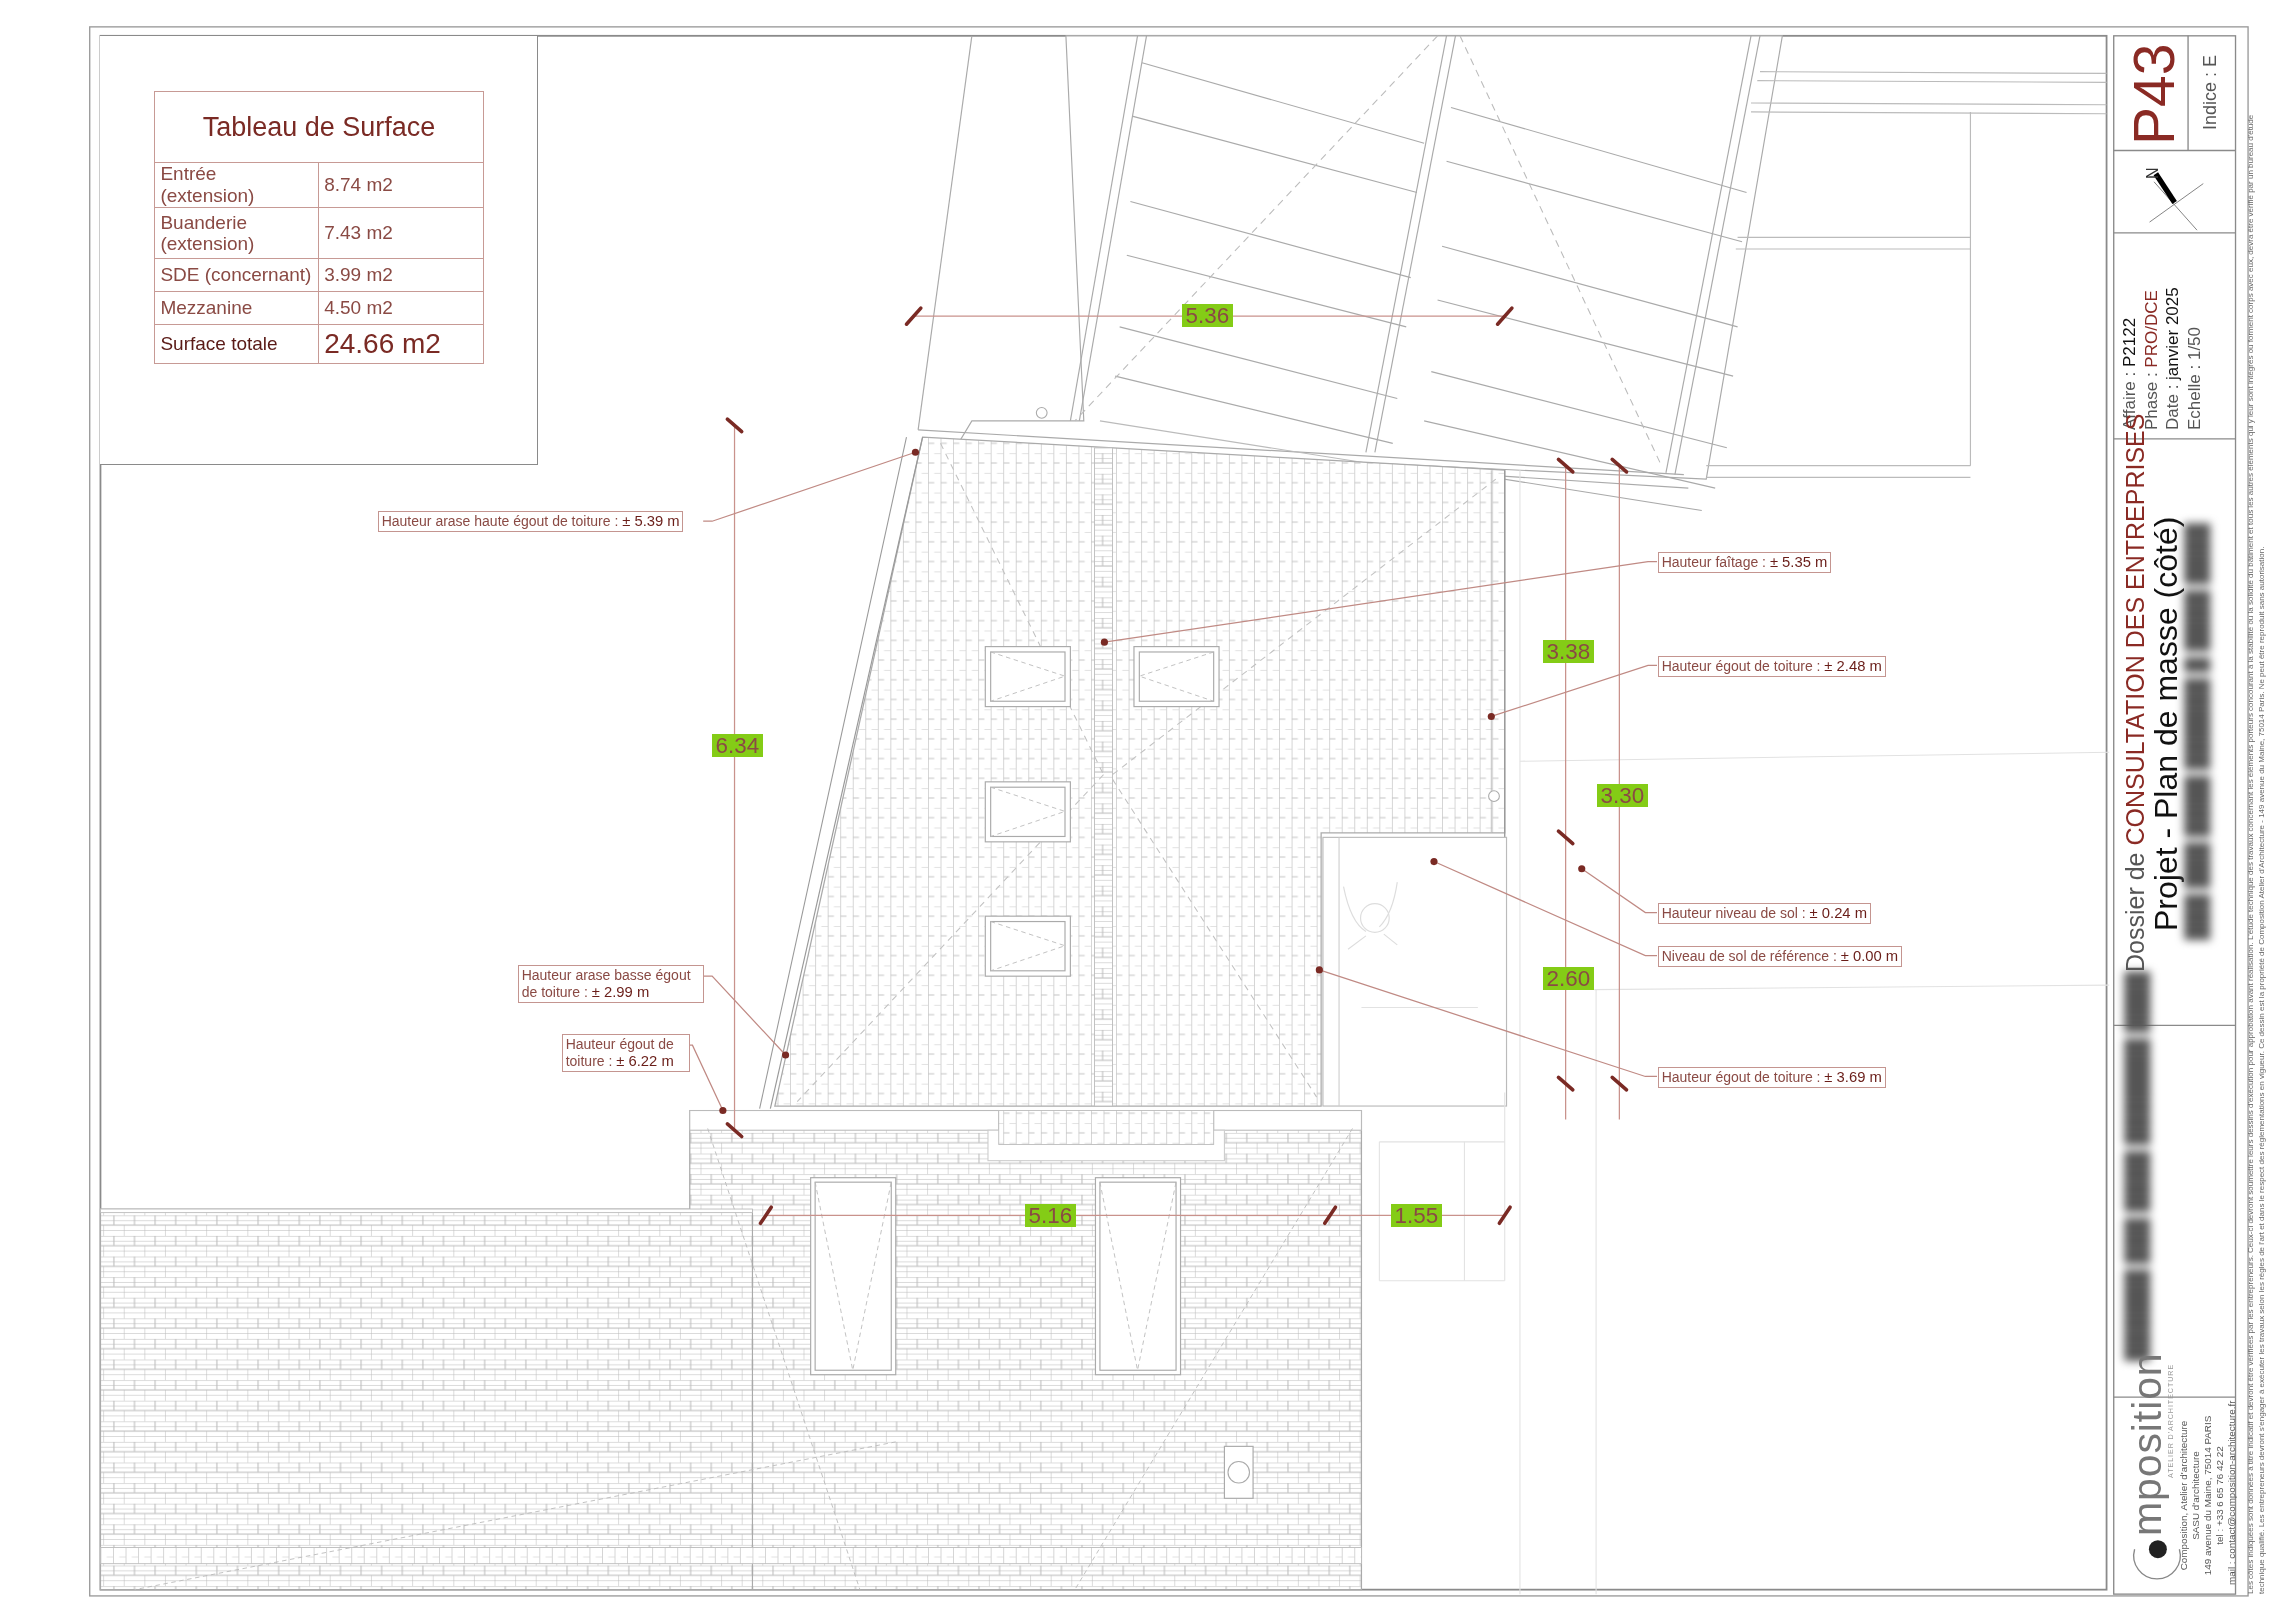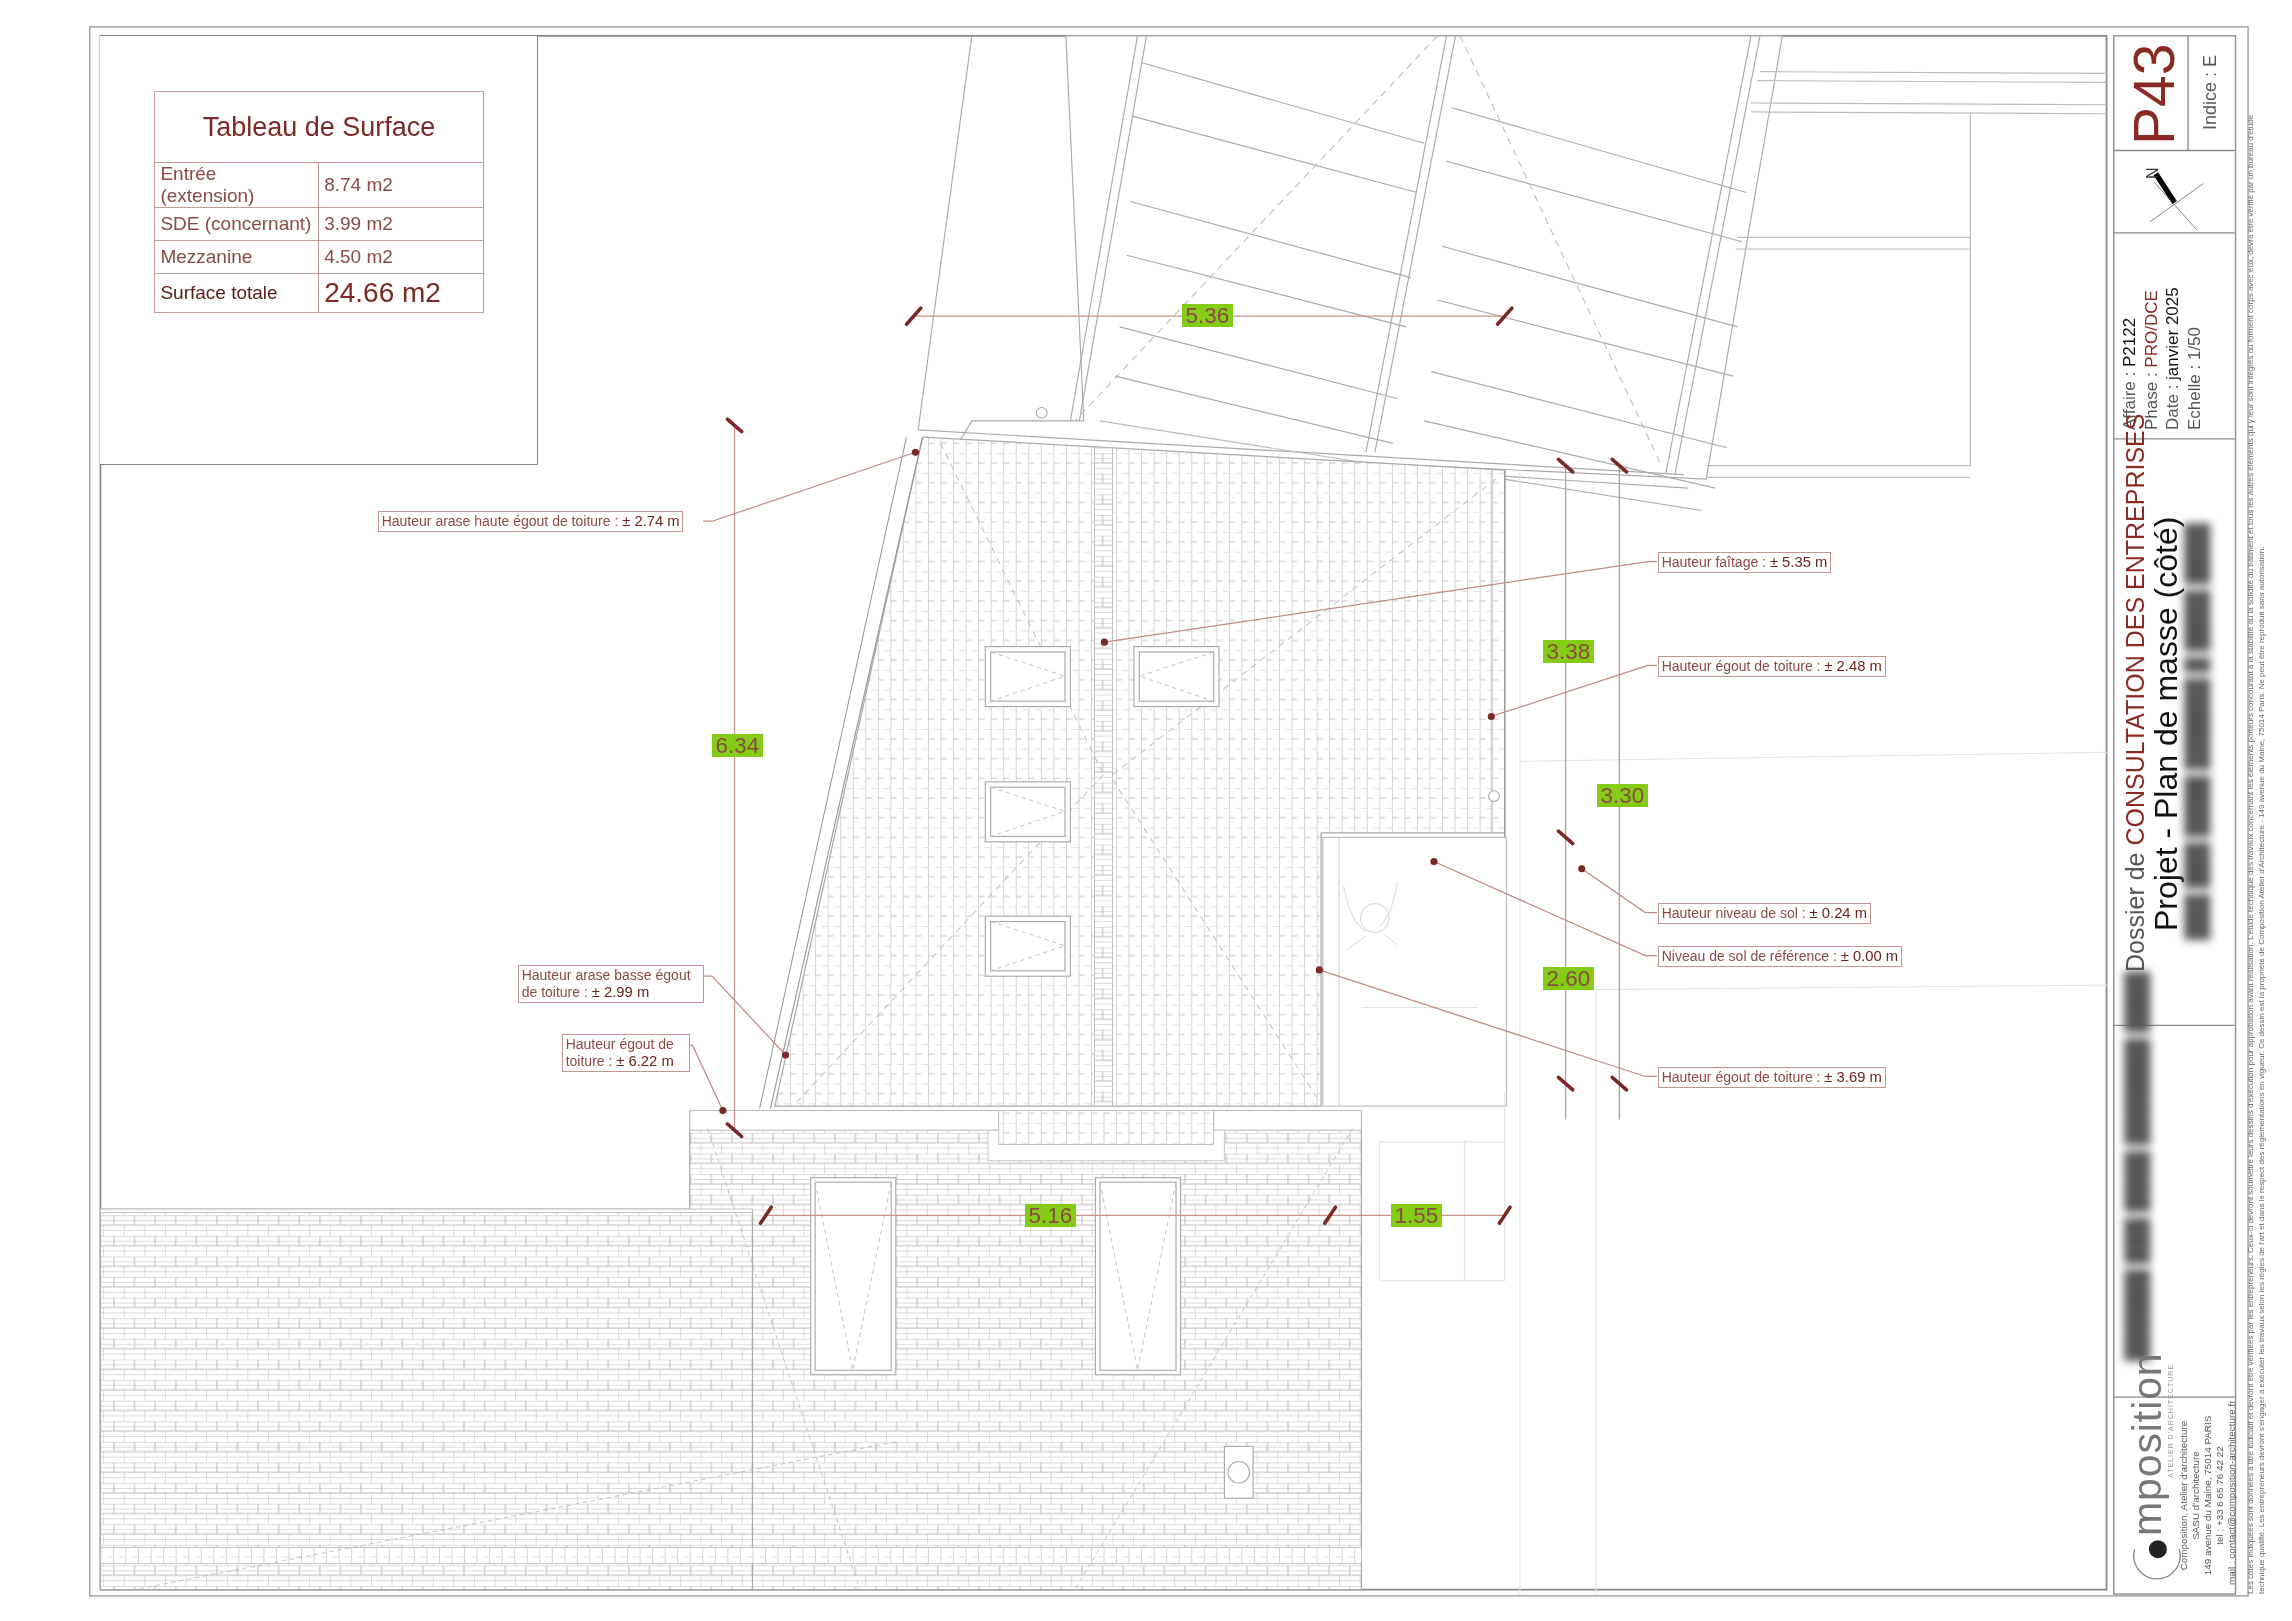--- a/index.html
+++ b/index.html
@@ -257,20 +257,24 @@
   <table class="surface-table">
     <tbody>
         <tr>
           <td colspan="2" class="title-cell">Tableau de Surface</td>
         </tr>
     <tr>
       <td class="lbl">Entrée (extension)</td>
       <td>8.74 m2</td>
     </tr>
     <tr>
+      <td class="lbl two">Buanderie (extension)</td>
+      <td>7.43 m2</td>
+    </tr>
+    <tr>
       <td class="lbl">SDE (concernant)</td>
       <td>3.99 m2</td>
     </tr>
     <tr>
       <td class="lbl">Mezzanine</td>
       <td>4.50 m2</td>
     </tr>
     <tr>
       <td class="lbl total-lbl">Surface totale</td>
       <td class="total-val">24.66 m2</td>
@@ -279,21 +283,21 @@
     </table>
 
   <div class="dim" style="left:1182px;top:304px;">5.36</div>
   <div class="dim" style="left:712px;top:734px;">6.34</div>
   <div class="dim" style="left:1543px;top:640px;">3.38</div>
   <div class="dim" style="left:1597px;top:784px;">3.30</div>
   <div class="dim" style="left:1543px;top:967px;">2.60</div>
   <div class="dim" style="left:1025px;top:1204px;">5.16</div>
   <div class="dim" style="left:1391px;top:1204px;">1.55</div>
 
-  <div class="callout" style="left:378px;top:511px;"><span>Hauteur arase haute égout de toiture : </span><b>± 2.74 m</b></div>
+  <div class="callout" style="left:378px;top:511px;"><span>Hauteur arase haute égout de toiture : </span><b>± 5.39 m</b></div>
   <div class="callout" style="left:1658px;top:552px;"><span>Hauteur faîtage  : </span><b>± 5.35 m</b></div>
   <div class="callout" style="left:1658px;top:656px;"><span>Hauteur égout de toiture : </span><b>± 2.48 m</b></div>
   <div class="callout" style="left:1658px;top:903px;"><span>Hauteur niveau de sol : </span><b>± 0.24 m</b></div>
   <div class="callout" style="left:1658px;top:946px;"><span>Niveau de sol de référence : </span><b>± 0.00 m</b></div>
   <div class="callout two" style="left:518px;top:965px;width:179px;"><span>Hauteur arase basse égout de toiture : </span><b>± 2.99 m</b></div>
   <div class="callout two" style="left:562px;top:1034px;width:121px;"><span>Hauteur égout de toiture : </span><b>± 6.22 m</b></div>
   <div class="callout" style="left:1658px;top:1067px;"><span>Hauteur égout de toiture : </span><b>± 3.69 m</b></div>
 
   <div class="rot tb-p43" style="left:2121px;top:145px;">P43</div>
   <div class="rot tb-indice" style="left:2200px;top:130px;">Indice : E</div>

